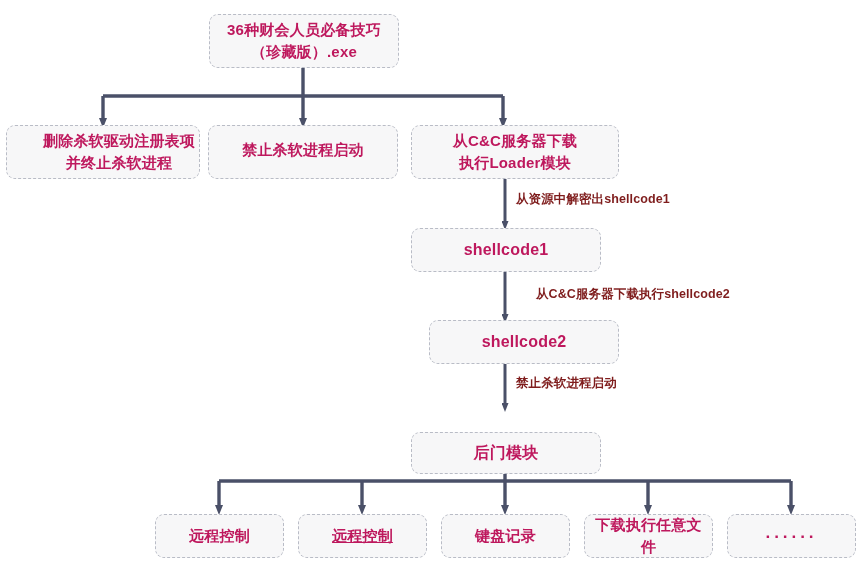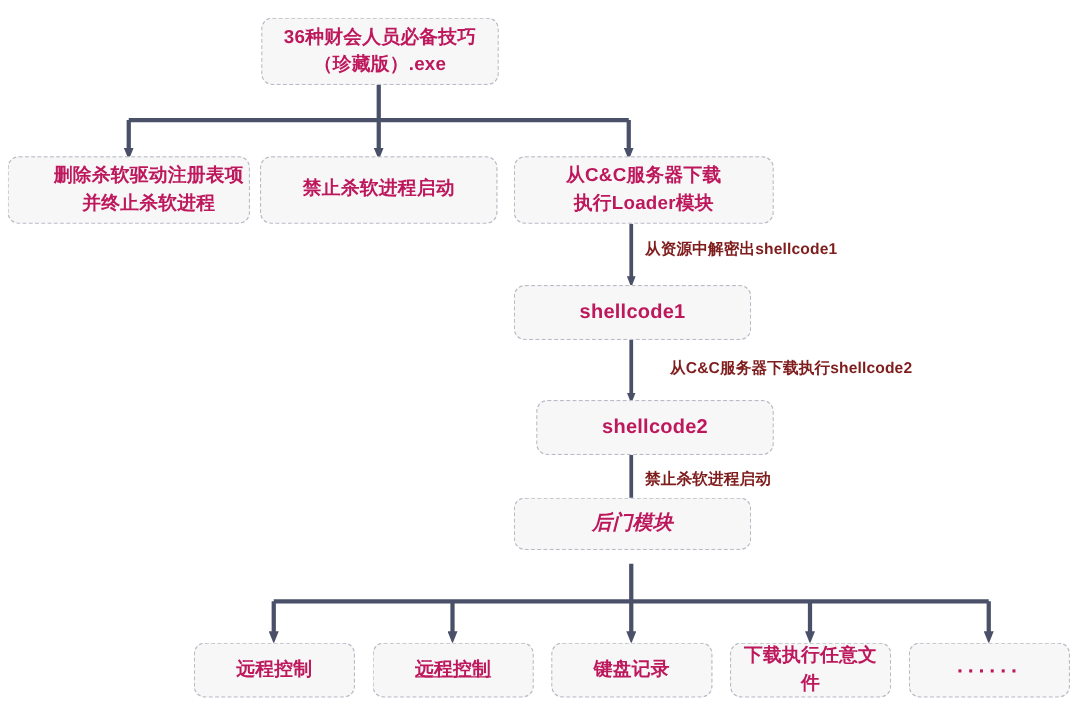--- a/index.html
+++ b/index.html
@@ -142,21 +142,21 @@
   <div class="edge-label" style="left:516px; top:375px;">禁止杀软进程启动</div>
 
   <div class="node plain" style="left:411px; top:228px; width:190px; height:44px;">
     <span class="txt">shellcode1</span>
   </div>
 
   <div class="node plain" style="left:429px; top:320px; width:190px; height:44px;">
     <span class="txt">shellcode2</span>
   </div>
 
-  <div class="node plain" style="left:411px; top:398px; width:190px; height:42px;font-style:italic;">
+  <div class="node plain" style="left:411px; top:432px; width:190px; height:42px;">
     <span class="txt">后门模块</span>
   </div>
 
   <div class="node" style="left:155px; top:514px; width:129px; height:44px;">
     <span class="txt">远程控制</span>
   </div>
 
   <div class="node" style="left:298px; top:514px; width:129px; height:44px;text-decoration:underline;">
     <span class="txt">远程控制</span>
   </div>

